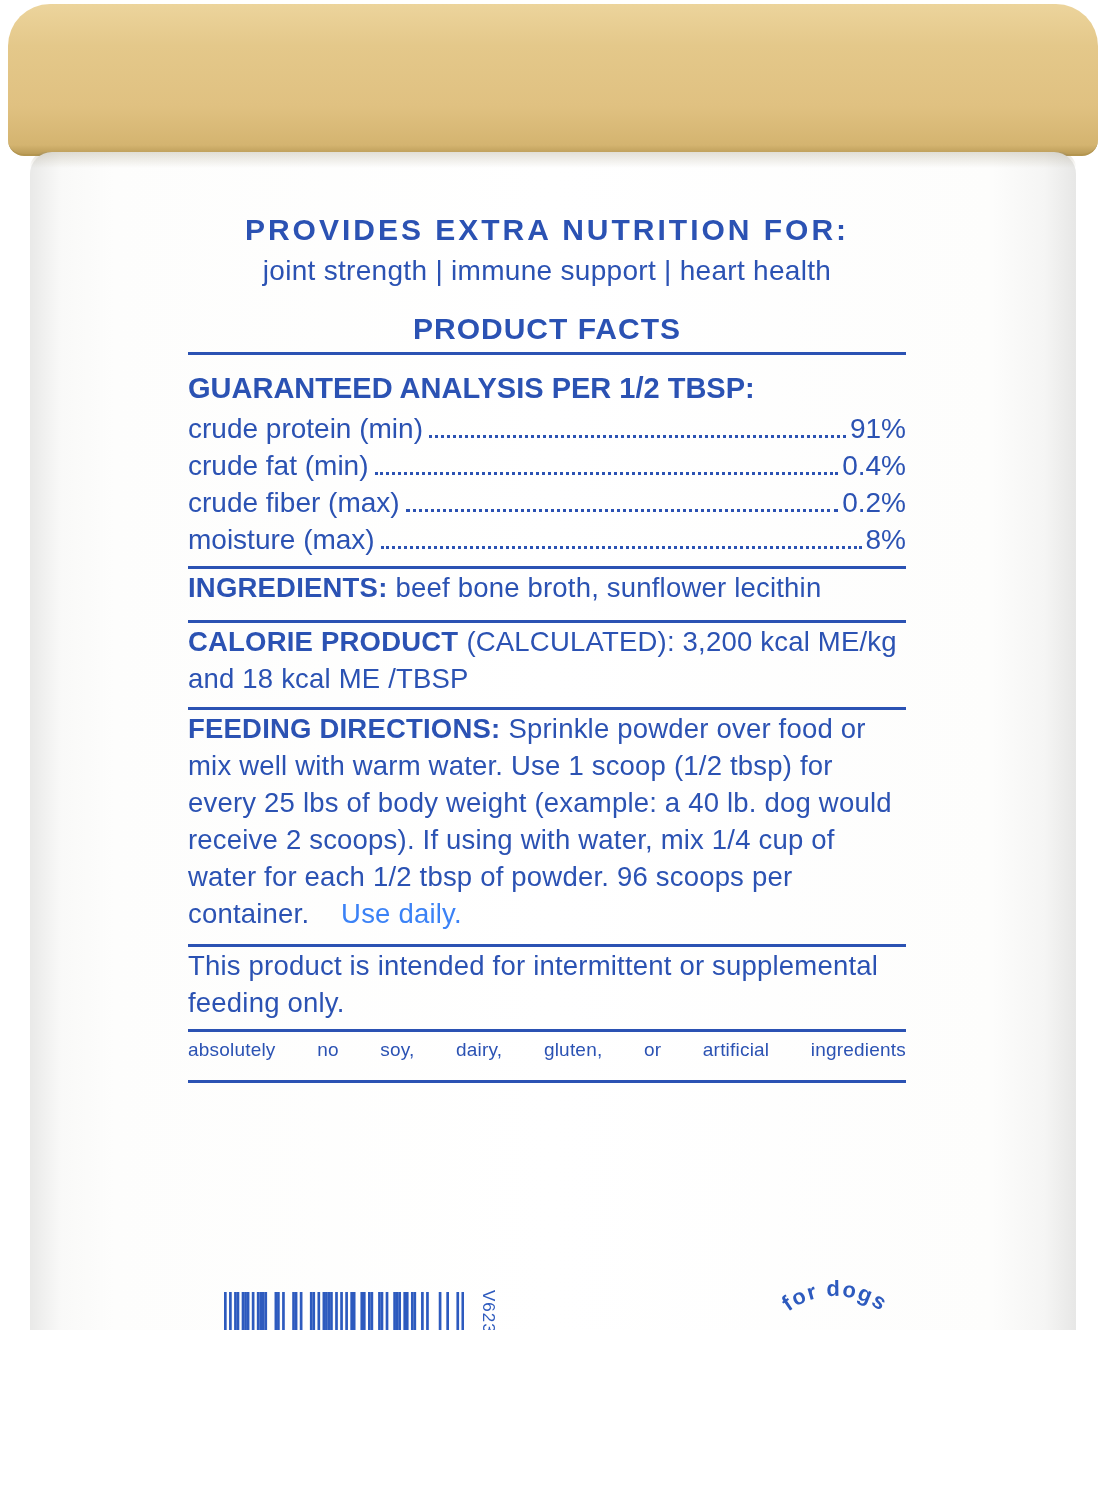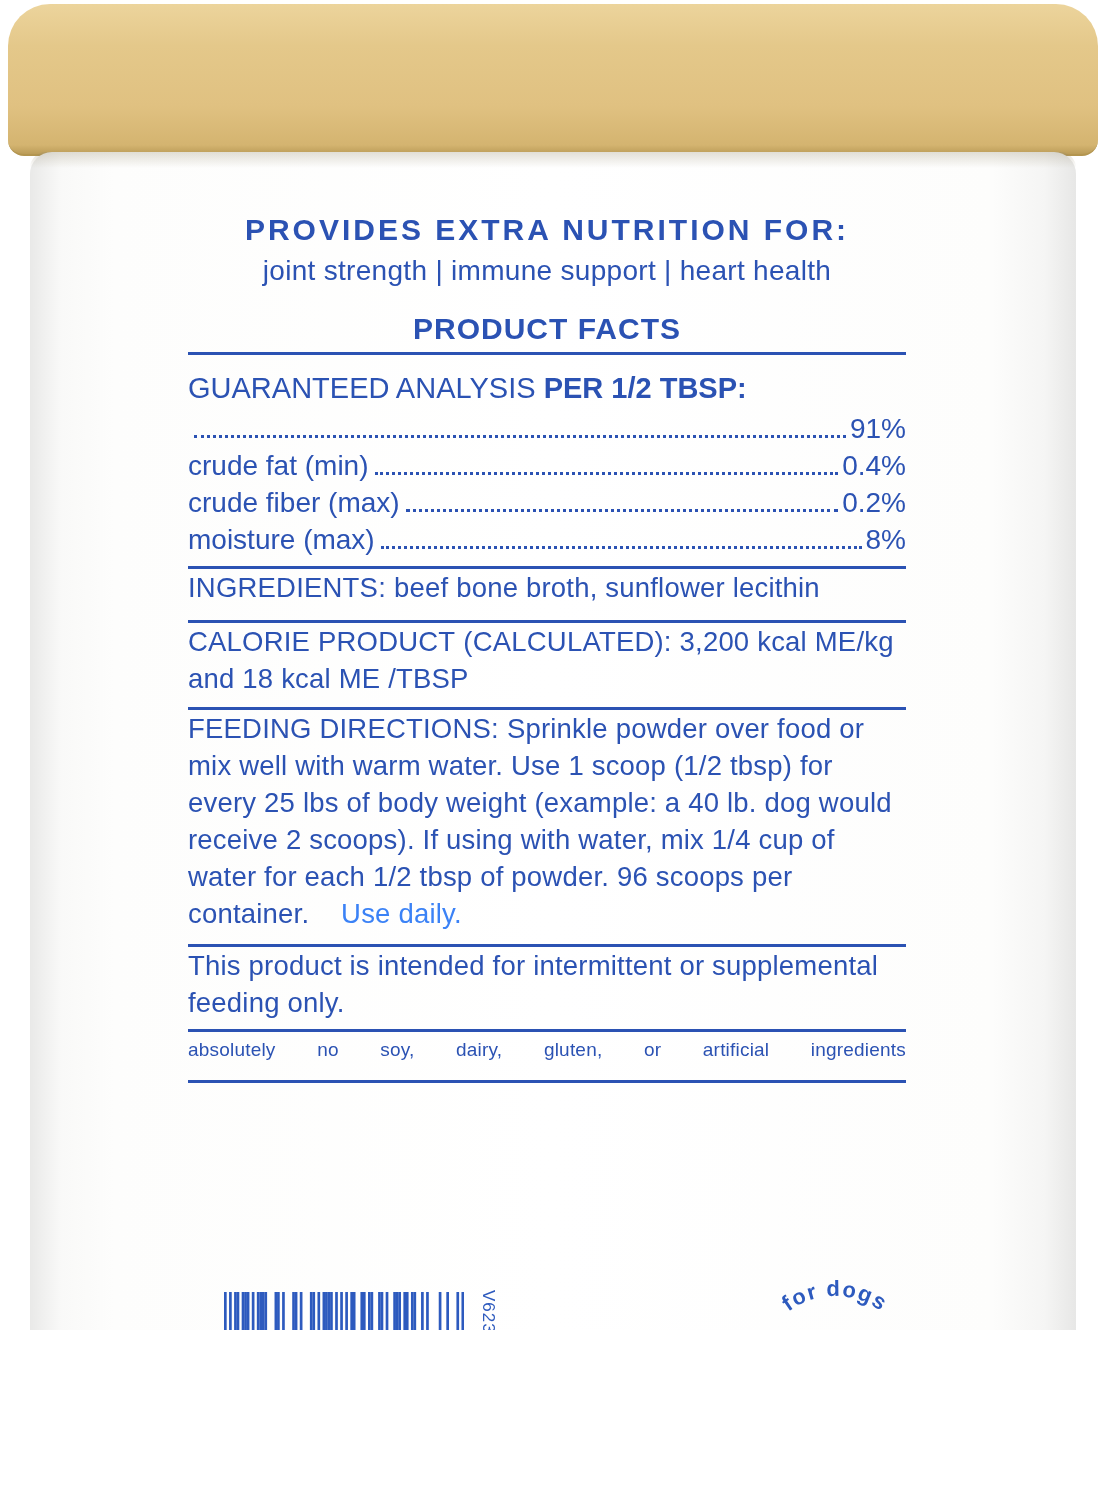--- a/index.html
+++ b/index.html
@@ -26,21 +26,21 @@
   
   .content{position:absolute;left:188px;top:212px;width:718px;color:#2b52b3;}
   .c-center{text-align:center;}
   .title{font-size:30px;font-weight:600;letter-spacing:3px;line-height:36px;}
   .subtitle{margin-top:6px;font-size:28px;line-height:34px;letter-spacing:.3px;}
   .facts{margin-top:24px;font-size:30px;font-weight:800;letter-spacing:1px;line-height:34px;}
   .rule{border:none;border-top:3px solid #2b52b3;margin:0;margin-top:6px;}
   .mt16{margin-top:16px;} .mt14{margin-top:14px;} .mt12{margin-top:12px;}
   .mt10{margin-top:10px;} .mt20{margin-top:20px;} .mt22{margin-top:22px;} .mt8{margin-top:8px;}
   .ga-head{margin-top:16px;font-size:29px;line-height:34px;}
-  .b{font-weight:400;}
+  .b{font-weight:700;}
   .sb{font-weight:600;}
   .ga-rows{margin-top:5px;}
   .ga-row{display:flex;align-items:baseline;font-size:28px;line-height:37px;}
   .leader{flex:1;border-bottom:3px dotted #2b52b3;margin:0 4px 7px 6px;}
   .para{margin:0;font-size:27.5px;line-height:37px;letter-spacing:.2px;}
   .para .b{margin-right:8px;}
   .gold{color:#3b82f6;margin-left:24px;}
   .claims{font-size:19px;line-height:36px;text-align:justify;text-align-last:justify;word-spacing:5px;}
   .footer{margin-top:52px;text-align:center;font-size:27.5px;line-height:35px;}
 
@@ -74,20 +74,21 @@
     <div class="c-center title">PROVIDES EXTRA NUTRITION FOR:</div>
     <div class="c-center subtitle">joint strength | immune support | heart health</div>
     <div class="c-center facts">PRODUCT FACTS</div>
 
     <hr class="rule">
 
     <div class="ga-head"><span class="b">GUARANTEED ANALYSIS</span> <span class="sb">PER 1/2 TBSP:</span></div>
 
     <div class="ga-rows">
       <div class="ga-row">
+        <span>crude protein (min)</span>
           <span class="leader"></span>
           <span>91%</span>
       </div>
       <div class="ga-row">
         <span>crude fat (min)</span>
           <span class="leader"></span>
           <span>0.4%</span>
       </div>
       <div class="ga-row">
         <span>crude fiber (max)</span>

